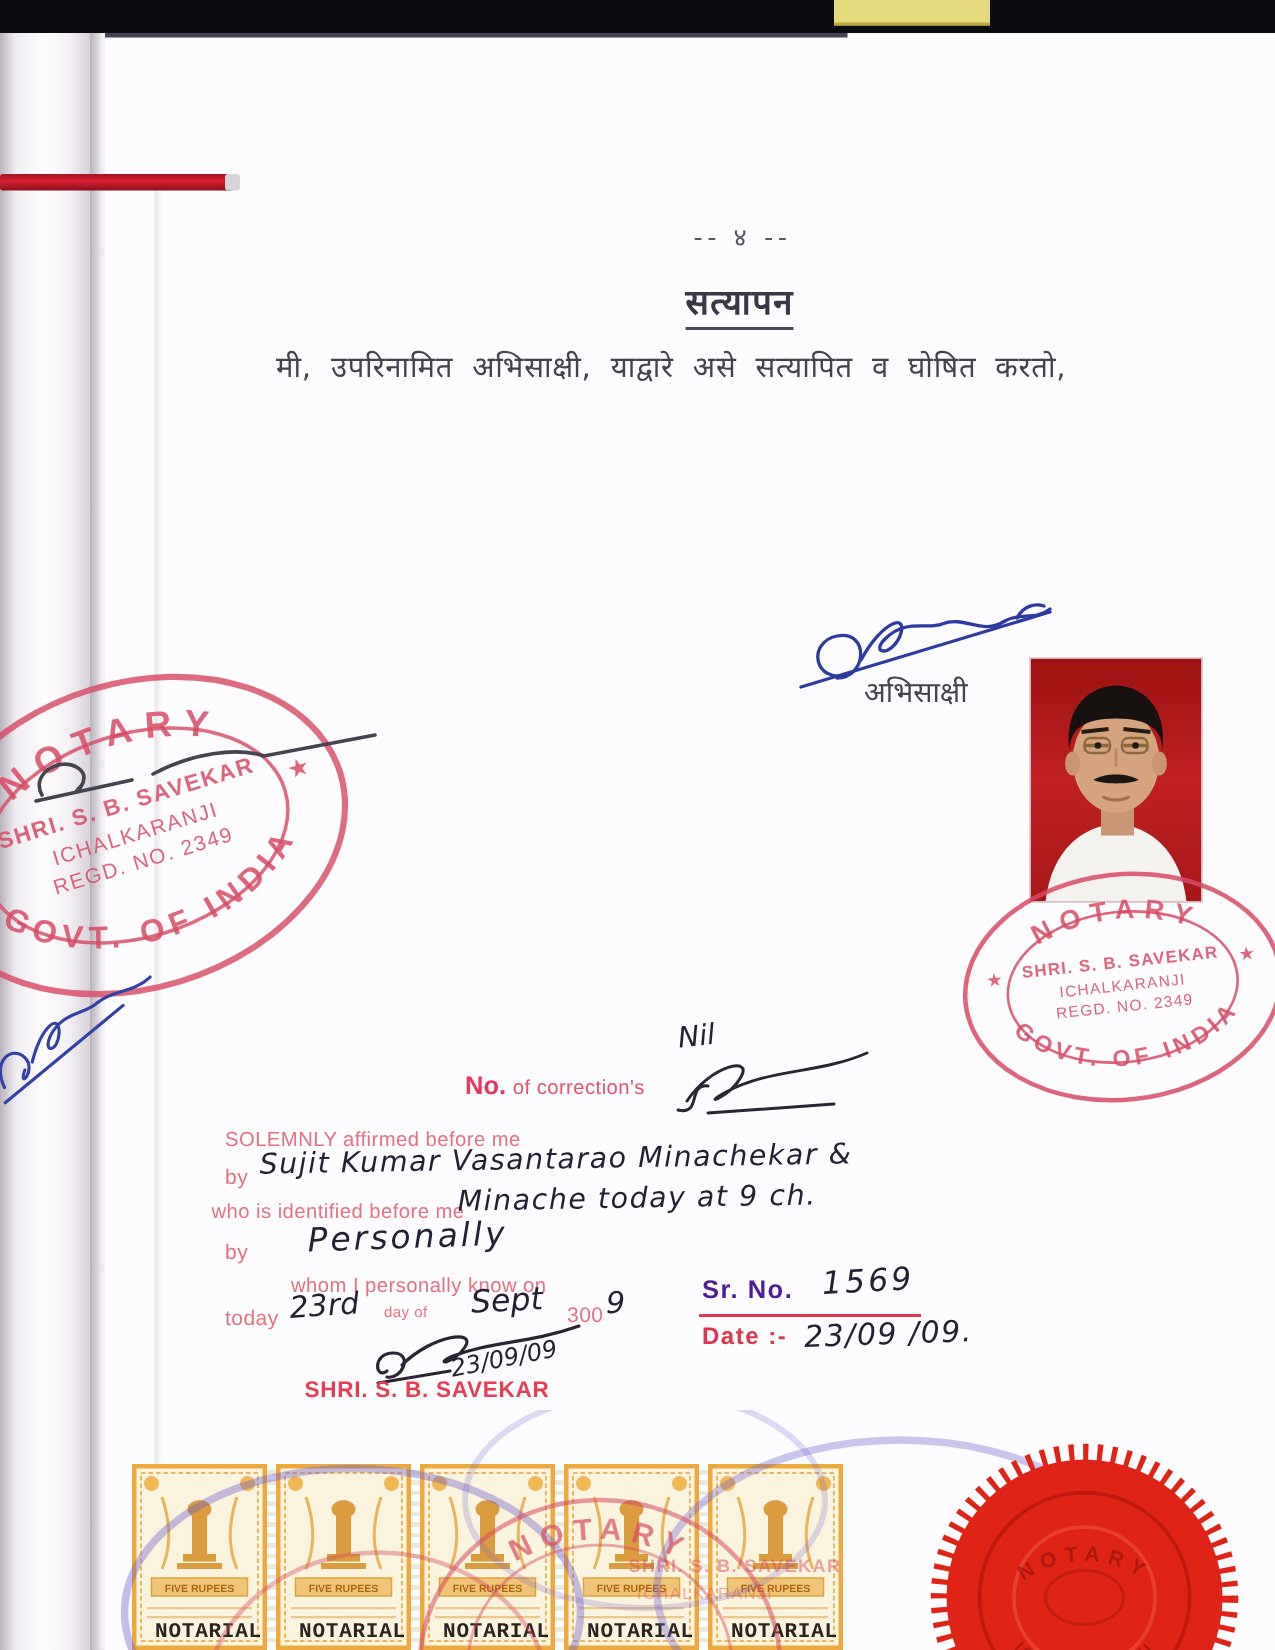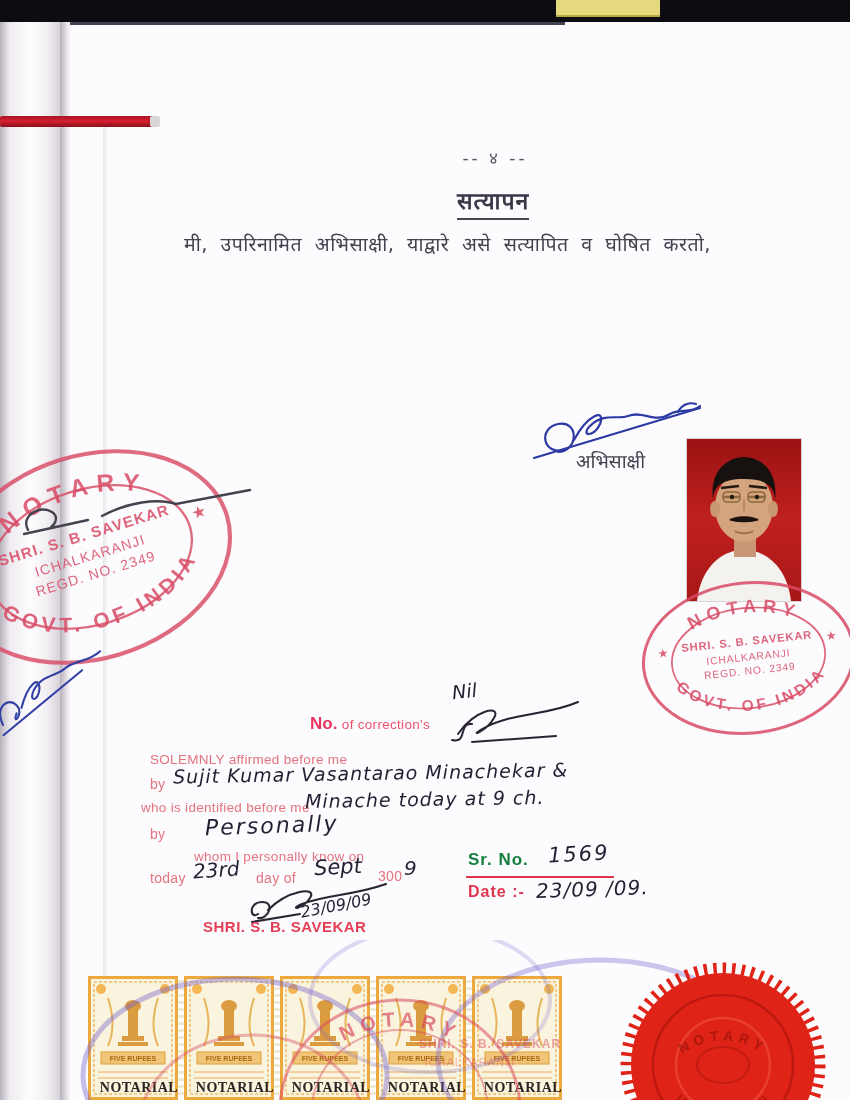--- a/index.html
+++ b/index.html
@@ -23,27 +23,27 @@
   .body-line{color:#454250;font-size:19.5px;width:680px;letter-spacing:.5px;word-spacing:6px;}
   .date-line{color:#454250;font-size:19.5px;letter-spacing:.5px;word-spacing:4px;}
   .dev{font-family:"DejaVu Sans","Liberation Sans",sans-serif;}
   .label-dep{color:#454250;font-size:19px;}
   
   .rtxt{color:#e4737f;font-size:13.5px;letter-spacing:.3px;}
   .rtxt-strong{color:#e8365e;font-weight:bold;}
   .hand{font-family:"DejaVu Sans",sans-serif;font-style:italic;color:#241f33;}
   .footer-name{color:#e53f55;font-weight:bold;font-size:15px;letter-spacing:.5px;}
   .footer-title{color:#ef8b93;font-size:13px;letter-spacing:.3px;}
-  .sr-label{color:#15803d;font-weight:bold;font-size:17px;letter-spacing:1px;}
+  .sr-label{color:#4c1d95;font-weight:bold;font-size:17px;letter-spacing:1px;}
   .date-label{color:#e0354e;font-weight:bold;font-size:16px;letter-spacing:1px;}
   .sr-underline{background:#e0354e;height:2px;width:148px;}
   
   .photo{border:1px solid #d8d2d8;}
   
-  .notarial-label{font-family:Liberation Serif, serif;font-weight:bold;color:#2a2520;
+  .notarial-label{font-family:Liberation Mono, monospace;font-weight:bold;color:#2a2520;
     font-size:14px;text-align:center;width:102px;letter-spacing:.5px;}
   .gap-dots{width:6px;height:122px;background:repeating-linear-gradient(to bottom,#fff 0 4px,#efe9dc 4px 7px);}
 </style>
 </head>
 <body>
 
 <div class="page">
 
   <div class="abs scan-band"></div>
   <div class="abs scan-band-lip"></div>
@@ -172,21 +172,21 @@
   <div class="abs rtxt" style="left:150px;top:752px;">SOLEMNLY affirmed before me</div>
   <div class="abs rtxt" style="left:150px;top:776px;font-size:14px;">by</div>
   <div class="abs hand" style="left:173px;top:762px;font-size:19px;letter-spacing:1px;transform:rotate(-1deg);white-space:nowrap;">Sujit Kumar Vasantarao Minachekar &amp;</div>
   <div class="abs rtxt" style="left:141px;top:800px;">who is identified before me</div>
   <div class="abs hand" style="left:305px;top:788px;font-size:19px;letter-spacing:1px;transform:rotate(-1deg);">Minache today at 9 ch.</div>
   <div class="abs rtxt" style="left:150px;top:826px;font-size:14px;">by</div>
   <div class="abs hand" style="left:205px;top:813px;font-size:22px;letter-spacing:2px;transform:rotate(-2deg);">Personally</div>
   <div class="abs rtxt" style="left:150px;top:849px;margin-left:44px;">whom I personally know on</div>
   <div class="abs rtxt" style="left:150px;top:870px;font-size:14px;">today</div>
   <div class="abs hand" style="left:193px;top:858px;font-size:20px;transform:rotate(-4deg);">23rd</div>
-  <div class="abs rtxt" style="left:256px;top:870px;font-size:14px;">day of</div>
+  <div class="abs rtxt" style="left:256px;top:870px;font-size:10px;">day of</div>
   <div class="abs hand" style="left:314px;top:855px;font-size:21px;transform:rotate(-3deg);">Sept</div>
   <div class="abs rtxt" style="left:378px;top:868px;font-size:14px;">300</div>
   <div class="abs hand" style="left:404px;top:856px;font-size:20px;">9</div>
 
   <svg class="abs" style="left:244px;top:880px;" width="150" height="46" viewBox="0 0 150 46">
     <g fill="none" stroke="#2b2433" stroke-width="2.1" stroke-linecap="round">
       <path d="M14 34 C6 40 4 22 18 22 C32 22 24 40 14 38"></path>
       <path d="M8 42 L56 34"></path>
       <path d="M24 30 C44 10 74 6 66 18 C58 30 44 30 58 24 C84 14 108 16 142 4"></path>
     </g>

